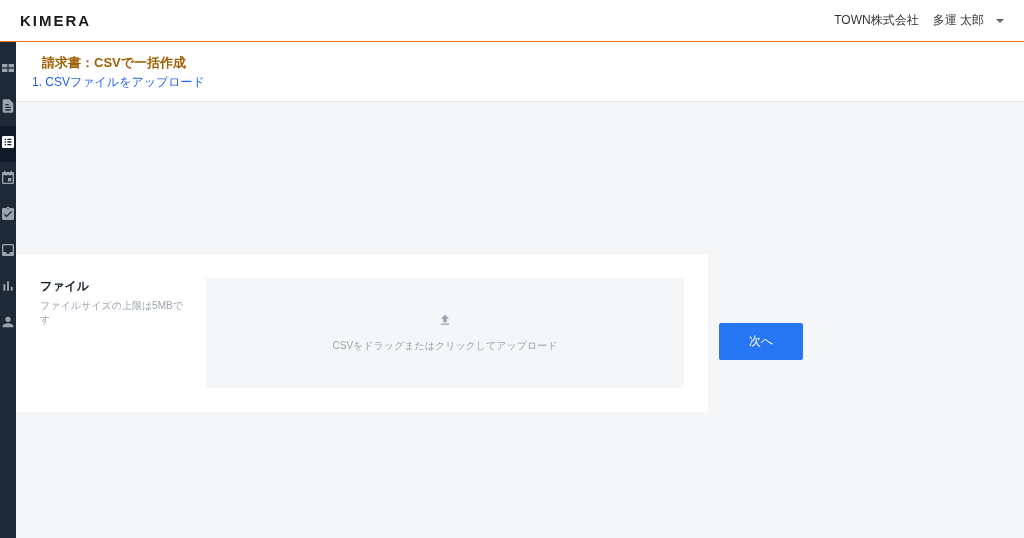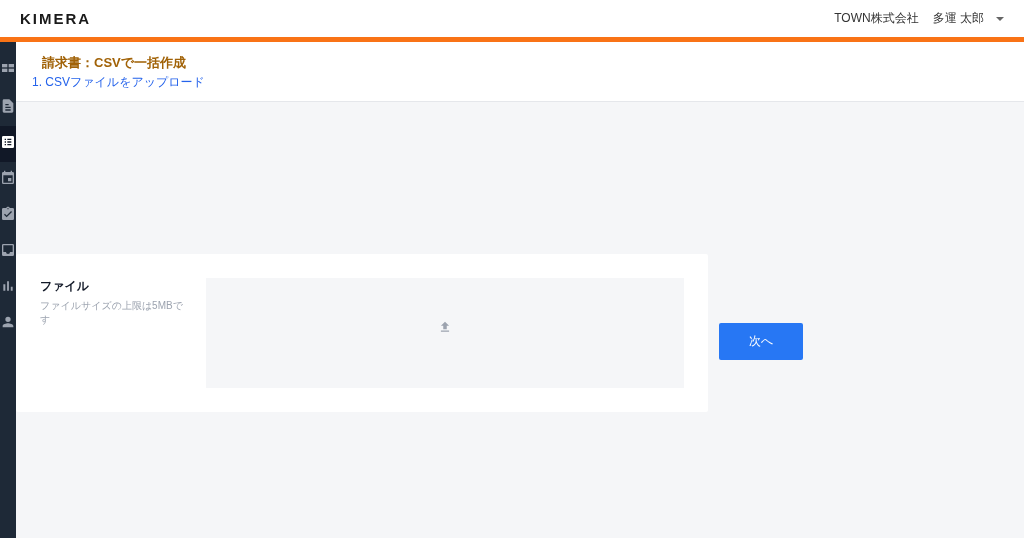--- a/index.html
+++ b/index.html
@@ -10,21 +10,21 @@
     body {
       font-family: -apple-system, BlinkMacSystemFont, "Segoe UI", "Hiragino Sans", "Hiragino Kaku Gothic ProN", Meiryo, sans-serif;
       background: #f5f6f8;
       width: 1024px;
       height: 538px;
       overflow: hidden;
     }
     .top-header {
       height: 42px;
       background: #ffffff;
-      border-bottom: 5px solid #f97316;
+      border-bottom: 1px solid #f97316;
       display: flex;
       align-items: center;
       justify-content: space-between;
       padding: 0 20px;
     }
     .logo {
       font-size: 15px;
       font-weight: 700;
       letter-spacing: 2px;
       color: #1a1a1a;
@@ -250,20 +250,21 @@
         <div class="card-left">
           <div class="card-label">ファイル</div>
           <div class="card-hint">ファイルサイズの上限は5MBです</div>
         </div>
         <div class="dropzone">
           <span class="upload-icon">
             <svg viewBox="0 0 24 24">
                 <path d="M9 16h6v-6h4l-7-7-7 7h4v6zm-4 2h14v2H5v-2z"></path>
               </svg>
           </span>
+          <div class="dropzone-text">CSVをドラッグまたはクリックしてアップロード</div>
         </div>
       </div>
 
       <div class="button-row">
         <button class="btn-primary">次へ</button>
       </div>
     </div>
   </div>
 </div>
 

